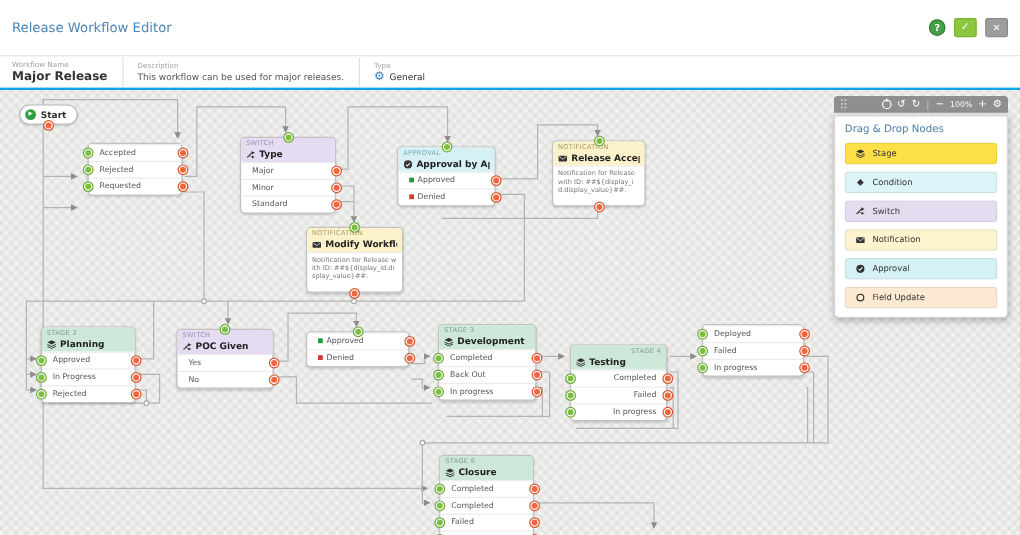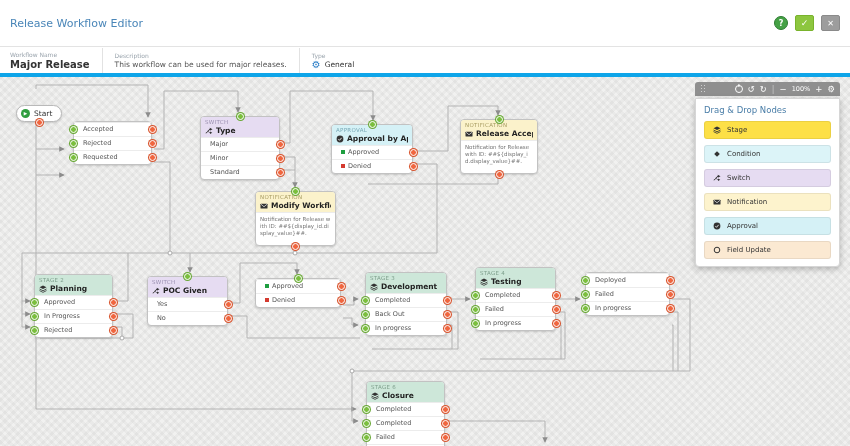--- a/index.html
+++ b/index.html
@@ -8,21 +8,21 @@
   .hdr{height:22px;display:flex;align-items:center;padding:12px 10px;border-bottom:1px solid #e3e3e3;}
   .hdr-title{color:#4a86b8;font-size:11px;}
   .hdr-right{margin-left:auto;display:flex;align-items:center;gap:7px;}
   .help-btn{width:12px;height:12px;border-radius:50%;background:#4fa00;background:#45a145;border:1px solid #2e7d32;
     color:#fff;font-size:8px;font-weight:bold;display:flex;align-items:center;justify-content:center;cursor:pointer;}
   .ok-btn{width:17px;height:14px;background:#8dc63f;border:1px solid #79b32c;border-radius:2px;color:#fff;
     font-size:9px;display:flex;align-items:center;justify-content:center;cursor:pointer;}
   .x-btn{width:17px;height:14px;background:#9d9d9d;border:1px solid #8a8a8a;border-radius:2px;color:#fff;
     font-size:8px;display:flex;align-items:center;justify-content:center;cursor:pointer;}
   
-  .props{height:25px;display:flex;align-items:stretch;padding:1px 10px 0;border-bottom:4px solid #0ea5e9;}
+  .props{height:25px;display:flex;align-items:stretch;padding:1px 10px 0;border-bottom:2px solid #0ea5e9;}
   .pcol{display:flex;flex-direction:column;justify-content:center;padding:0 12px 0 0;}
   .pcol + .pcol{border-left:1px solid #e2e2e2;padding-left:12px;}
   .plabel{font-size:6px;color:#9aa4ad;margin-bottom:1px;}
   .pname{font-size:10px;font-weight:bold;color:#333;}
   .pdesc{font-size:7.5px;color:#555;}
   .ptype{display:flex;align-items:center;gap:4px;font-size:7.5px;color:#333;}
   .gear-blue{color:#2f80c8;font-size:10px;line-height:10px;}
   
   .canvas{position:relative;width:850px;height:392px;background-color:#f1f1f0;
     background-image:repeating-linear-gradient(45deg,rgba(0,0,0,.03) 0 3px,transparent 3px 6px),
@@ -45,22 +45,22 @@
   .port.g{background:#7bbf3e;box-shadow:0 0 0 1px #69a836;}
   .port.o{background:#f0663f;box-shadow:0 0 0 1px #d8552f;}
   .port.pl{left:-4.5px;top:50%;margin-top:-3.5px;}
   .port.pr{right:-4.5px;top:50%;margin-top:-3.5px;}
   .port.pt{top:-4.5px;left:50%;margin-left:-3.5px;}
   .port.pb{bottom:-4.5px;left:50%;margin-left:-3.5px;}
   .sq{display:inline-block;width:4px;height:4px;margin:0 3px 1px 0;vertical-align:middle;}
   .sq.green{background:#1e9e40;} .sq.red{background:#d43a2f;}
   
   .pill{position:absolute;display:flex;align-items:center;gap:4px;background:#fff;border:1px solid #b9b9b9;
-    border-radius:9px;padding:0 9px 0 4px;height:15px;font-size:7.5px;font-weight:normal;color:#333;
-    box-shadow:0 1px 2px rgba(0,0,0,.15);margin-top:16px;}
+    border-radius:9px;padding:0 9px 0 4px;height:15px;font-size:7.5px;font-weight:bold;color:#333;
+    box-shadow:0 1px 2px rgba(0,0,0,.15);}
   .startdot{width:9px;height:9px;border-radius:50%;background:#2f9e3f;color:#fff;font-size:4.5px;
     display:flex;align-items:center;justify-content:center;flex:none;}
   .enddot{width:9px;height:9px;border-radius:50%;background:#d62f2f;display:flex;align-items:center;justify-content:center;flex:none;}
   .enddot::after{content:'';width:3.5px;height:3.5px;border:1px solid #fff;border-radius:50%;}
   
   .ptoolbar{position:absolute;left:695px;top:5px;width:145px;height:14px;background:#8f8f8f;border-radius:3px 3px 0 0;
     display:flex;align-items:center;padding:0 5px;box-sizing:border-box;color:#fff;}
   .grip{width:6px;height:10px;margin-right:auto;background-image:radial-gradient(#cfcfcf 35%,transparent 36%);background-size:3px 3px;}
   .tb{display:flex;align-items:center;gap:5px;font-size:8.5px;}
   .tbtn{cursor:pointer;line-height:10px;}
@@ -310,21 +310,21 @@
             <use href="#i-stage"></use>
           </svg>
           <span>Development</span>
         </div>
     </div>
     <div class="nrow"><span class="port g pl"></span><span>Completed</span><span class="port o pr"></span></div>
     <div class="nrow"><span class="port g pl"></span><span>Back Out</span><span class="port o pr"></span></div>
     <div class="nrow"><span class="port g pl"></span><span>In progress</span><span class="port o pr"></span></div>
   </div>
 
-  <div class="node" style="left:475px;top:190px;width:79px;">
+  <div class="node" style="left:475px;top:212px;width:79px;text-align:right;">
     <div class="nhead h-stage">
       <div class="ntype">Stage 4</div>
       <div class="ntitle">
           <svg class="ni">
             <use href="#i-stage"></use>
           </svg>
           <span>Testing</span>
         </div>
     </div>
     <div class="nrow"><span class="port g pl"></span><span>Completed</span><span class="port o pr"></span></div>

